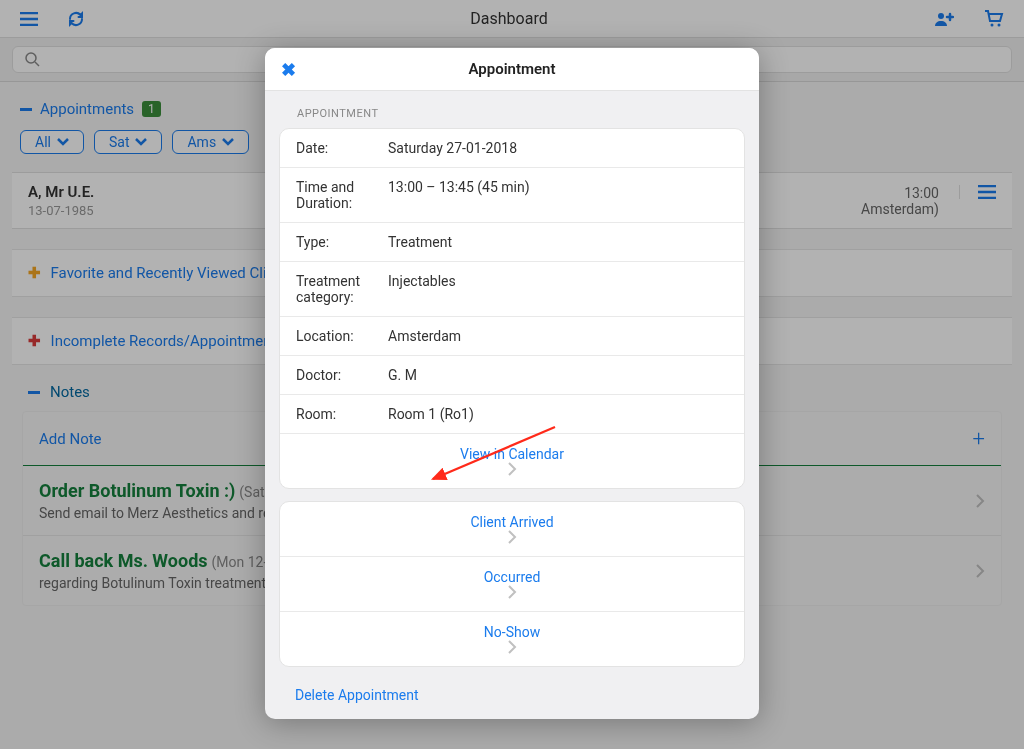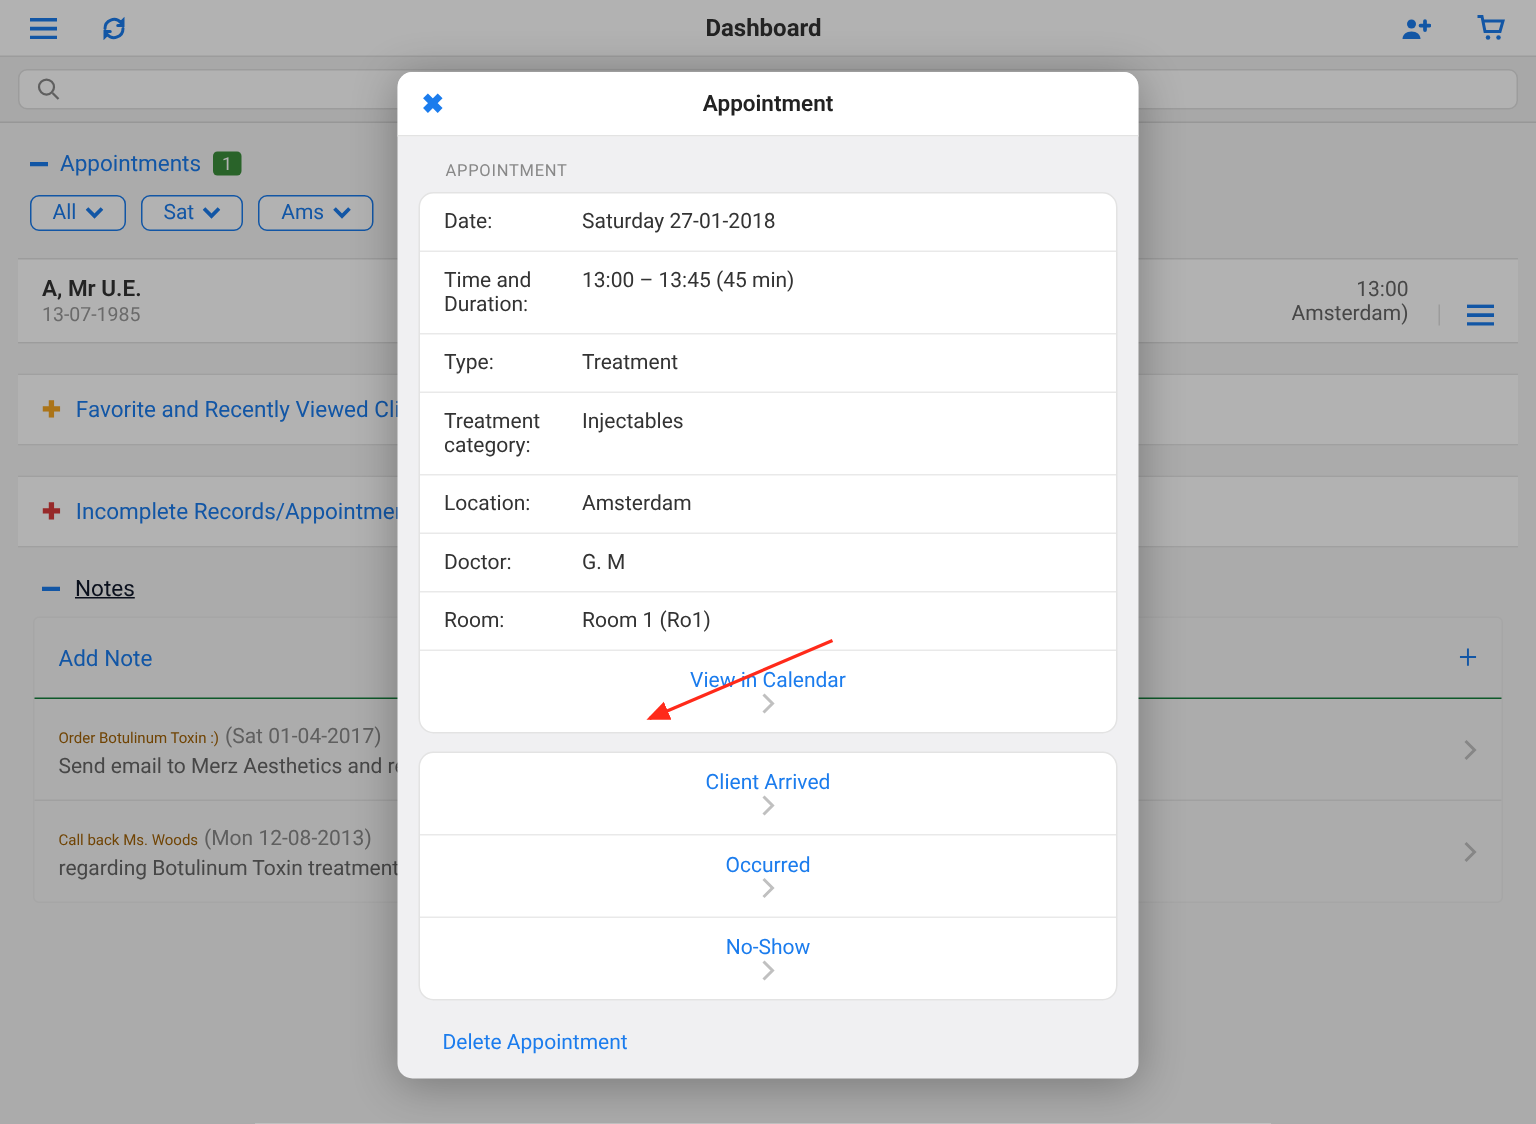--- a/index.html
+++ b/index.html
@@ -24,21 +24,21 @@
       background: #ffffff;
       border-bottom: 1px solid #e0e0e0;
       height: 38px;
     }
     .topbar-left, .topbar-right {
       display: flex;
       align-items: center;
       gap: 30px;
     }
     .topbar-title {
-      font-weight: 700;
+      font-weight: 400;
       font-size: 16px;
       color: #333;
     }
     .icon-btn {
       color: #1b7ced;
       cursor: pointer;
       display: inline-flex;
     }
     
     .searchbar-wrap {
@@ -117,21 +117,21 @@
       font-size: 15px;
       color: #333;
     }
     .client-left .dob {
       color: #999;
       font-size: 13px;
       margin-top: 2px;
     }
     .client-right {
       display: flex;
-      align-items: flex-end;
+      align-items: flex-start;
       gap: 20px;
     }
     .appt-right {
       text-align: right;
       color: #666;
       font-size: 14px;
     }
     .burger-box {
       border-left: 1px solid #e0e0e0;
       padding-left: 18px;
@@ -151,24 +151,23 @@
     }
     .panel-row .plus {
       font-weight: bold;
     }
     .plus-orange { color: #f5a623; }
     .plus-red { color: #d93b3b; }
     .notes-header {
       display: flex;
       align-items: center;
       gap: 10px;
-      color: #0f172a;
+      color: #0369a1;
       font-size: 15px;
       padding: 18px 16px 10px;
-      text-decoration: underline;
     }
     .notes-card {
       background: #f7f7f7;
       border: 1px solid #eee;
       border-radius: 4px;
       margin: 0 10px;
     }
     .add-note-row {
       display: flex;
       justify-content: space-between;
@@ -181,23 +180,23 @@
     .note-item {
       padding: 14px 16px;
       border-bottom: 1px solid #e5e5e5;
       display: flex;
       justify-content: space-between;
       align-items: center;
     }
     .note-item:last-child { border-bottom: none; }
     .note-text { flex: 1; }
     .note-title {
-      color: #a16207;
-      font-size: 10px;
-      font-weight: 400;
+      color: #15803d;
+      font-size: 18px;
+      font-weight: 700;
       display: inline;
     }
     .note-date {
       color: #888;
       font-size: 14px;
       font-weight: normal;
     }
     .note-body {
       color: #666;
       font-size: 14px;

